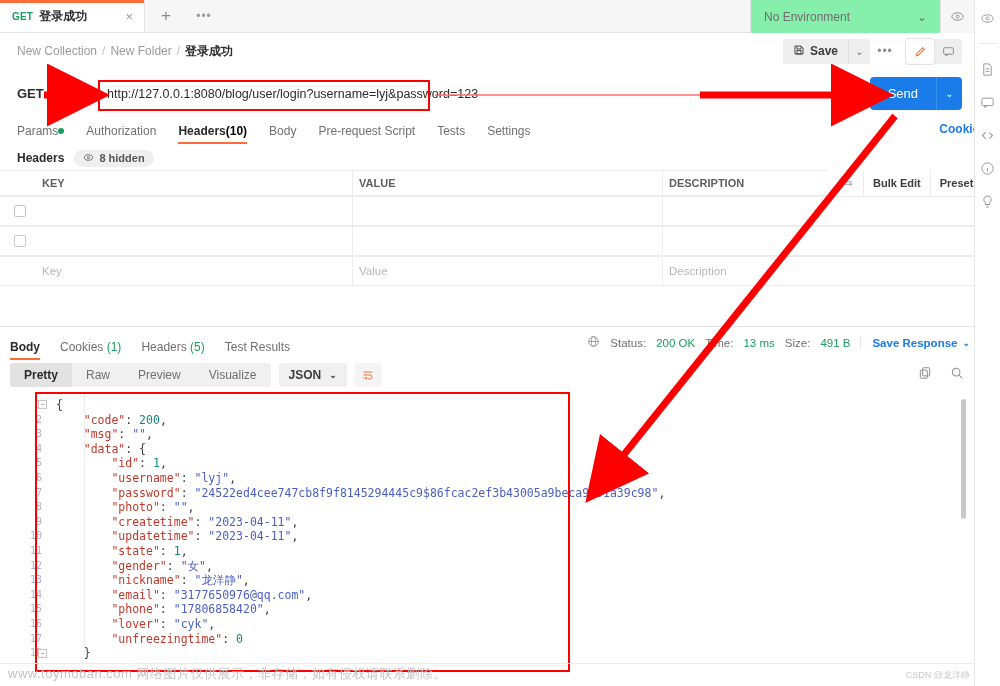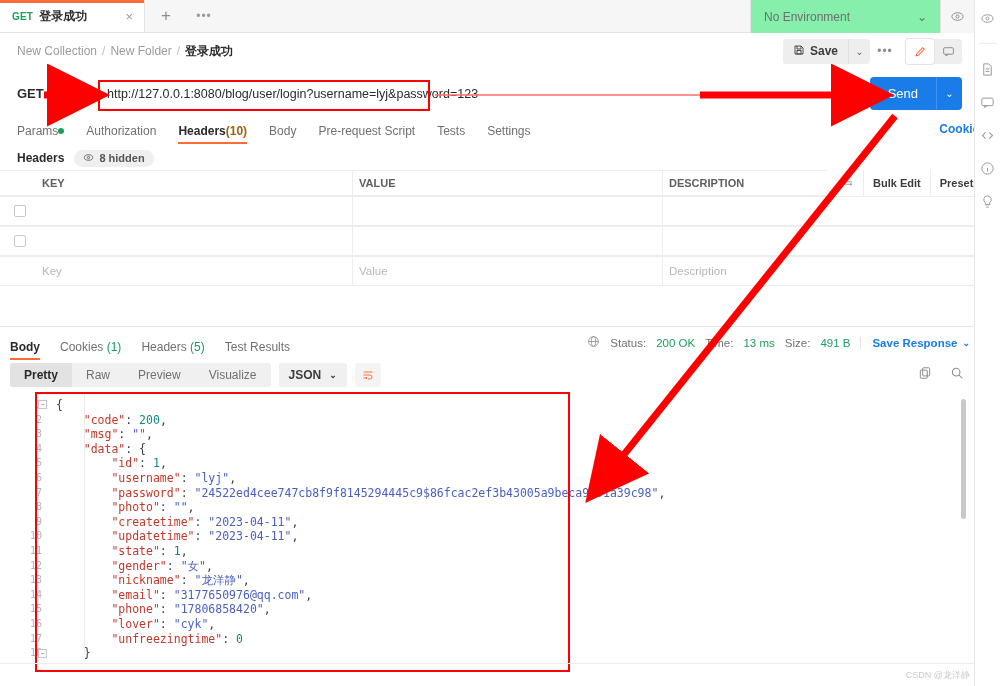--- a/index.html
+++ b/index.html
@@ -104,21 +104,21 @@
   
   .reqtabs {
     position: absolute; left: 0; top: 118px; width: 974px; height: 26px;
     display: flex; align-items: flex-end; padding-left: 17px; gap: 22px;
   }
   .rtab { font-size: 12px; color: #707070; padding-bottom: 6px; position: relative; display:flex; align-items:center; }
   .rtab.active { color: #2b2b2b; font-weight: bold; }
   .rtab.active::after {
     content:""; position:absolute; left:0; right:0; bottom:0; height: 2px; background:#ff6c37;
   }
-  .rtab .cnt { color: #a16207; }
+  .rtab .cnt { color: #000000; }
   .greendot { width: 6px; height: 6px; border-radius: 50%; background: #1a9e5f; display:inline-block; }
 
   
   .hsubrow {
     position: absolute; left: 0; top: 146px; width: 974px; height: 24px;
     display: flex; align-items: center; padding-left: 17px; gap: 10px;
   }
   .hsubrow .lbl { font-size: 12px; font-weight: bold; color: #2b2b2b; }
   .hidpill {
     background: #efefef; border-radius: 11px; padding: 2px 9px;
@@ -516,15 +516,16 @@
         <path d="M0,0 L9,4.5 L0,9 z" fill="#ff0000"></path>
       </marker>
     </defs>
     <line x1="44" y1="95" x2="96" y2="95" stroke="#ff0000" stroke-width="7" marker-end="url(#ah)"></line>
     <line x1="700" y1="95" x2="880" y2="95" stroke="#ff0000" stroke-width="7" marker-end="url(#ah)"></line>
     <line x1="435" y1="95" x2="700" y2="95" stroke="#ff6c6c" stroke-width="1.4"></line>
     <line x1="895" y1="116" x2="594" y2="492" stroke="#ff0000" stroke-width="7" marker-end="url(#ah)"></line>
   </svg>
 
   <div class="botline"></div>
+  <div class="wm-bottom">www.toymoban.com 网络图片仅供展示，非存储，如有侵权请联系删除。</div>
   <div class="wm-csdn">CSDN @龙洋静</div>
 
 </div>
 
 </body></html>

